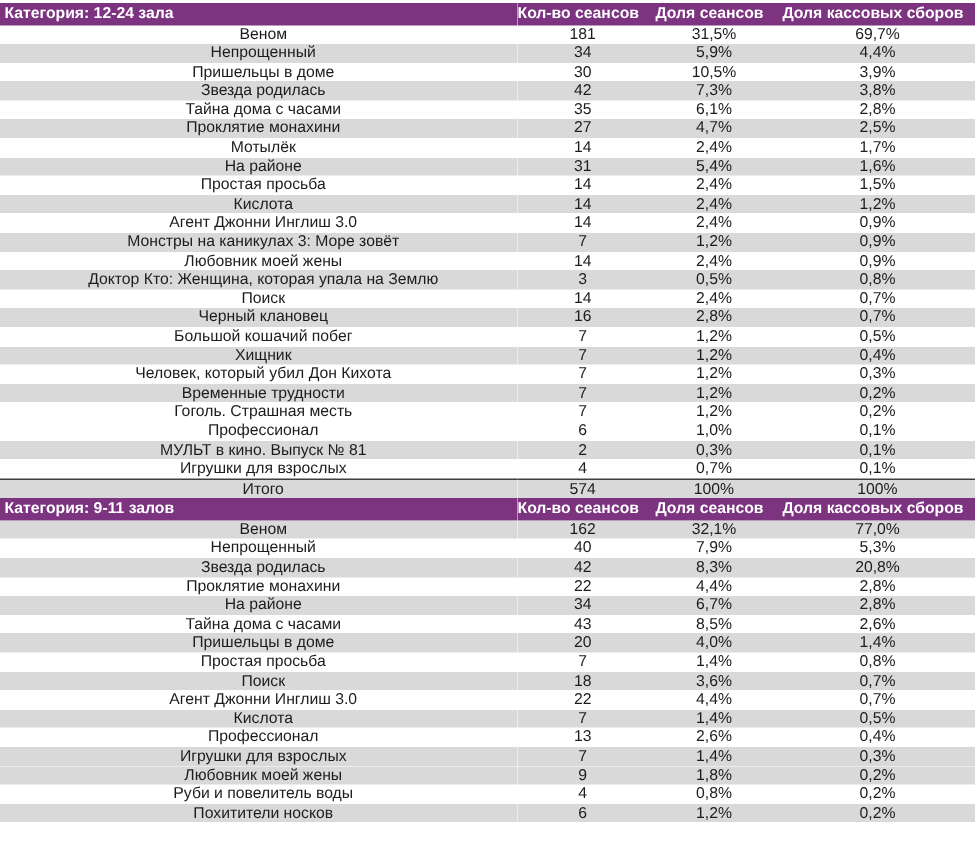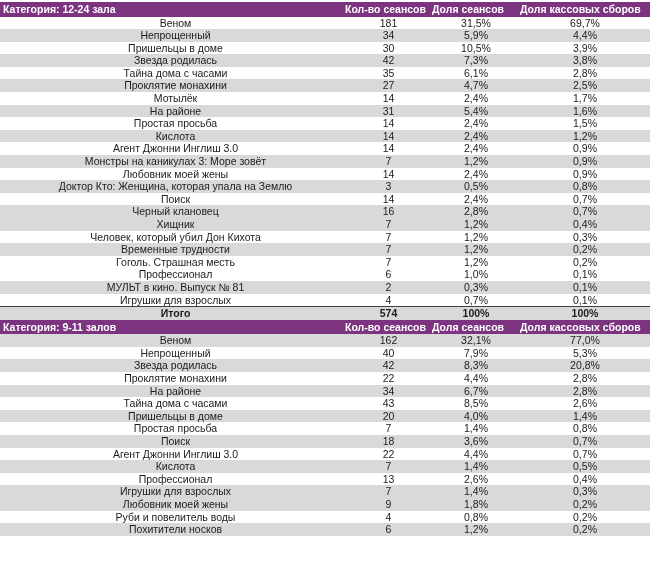--- a/index.html
+++ b/index.html
@@ -36,26 +36,26 @@
   }
   thead th{
     background:var(--header-bg);
     color:var(--header-text);
     font-weight:bold;
     height:14.5px;
     line-height:14.5px;
     font-size:10.5px;
   }
   th.cat{text-align:left;padding-left:3px;}
-  th.num{text-align:left;padding-right:6px;}
+  th.num{text-align:center;padding-right:6px;}
   td.name{text-align:center;padding-left:6px;}
   td.val{text-align:center;}
   tr.shade td{background:var(--row-alt);}
   tr.total td{
-    font-weight:bold;
+    font-weight:normal;
     background:var(--row-alt);
     border-top:1px solid var(--total-border);
   }
 </style>
 </head>
 <body>
 
 <div class="wrap">
   <table class="tbl">
     <colgroup>
@@ -162,20 +162,26 @@
           <td class="val">14</td>
           <td class="val">2,4%</td>
           <td class="val">0,7%</td>
         </tr>
         <tr class="shade">
           <td class="name">Черный клановец</td>
           <td class="val">16</td>
           <td class="val">2,8%</td>
           <td class="val">0,7%</td>
         </tr>
+        <tr>
+          <td class="name">Большой кошачий побег</td>
+          <td class="val">7</td>
+          <td class="val">1,2%</td>
+          <td class="val">0,5%</td>
+        </tr>
         <tr class="shade">
           <td class="name">Хищник</td>
           <td class="val">7</td>
           <td class="val">1,2%</td>
           <td class="val">0,4%</td>
         </tr>
         <tr>
           <td class="name">Человек, который убил Дон Кихота</td>
           <td class="val">7</td>
           <td class="val">1,2%</td>

